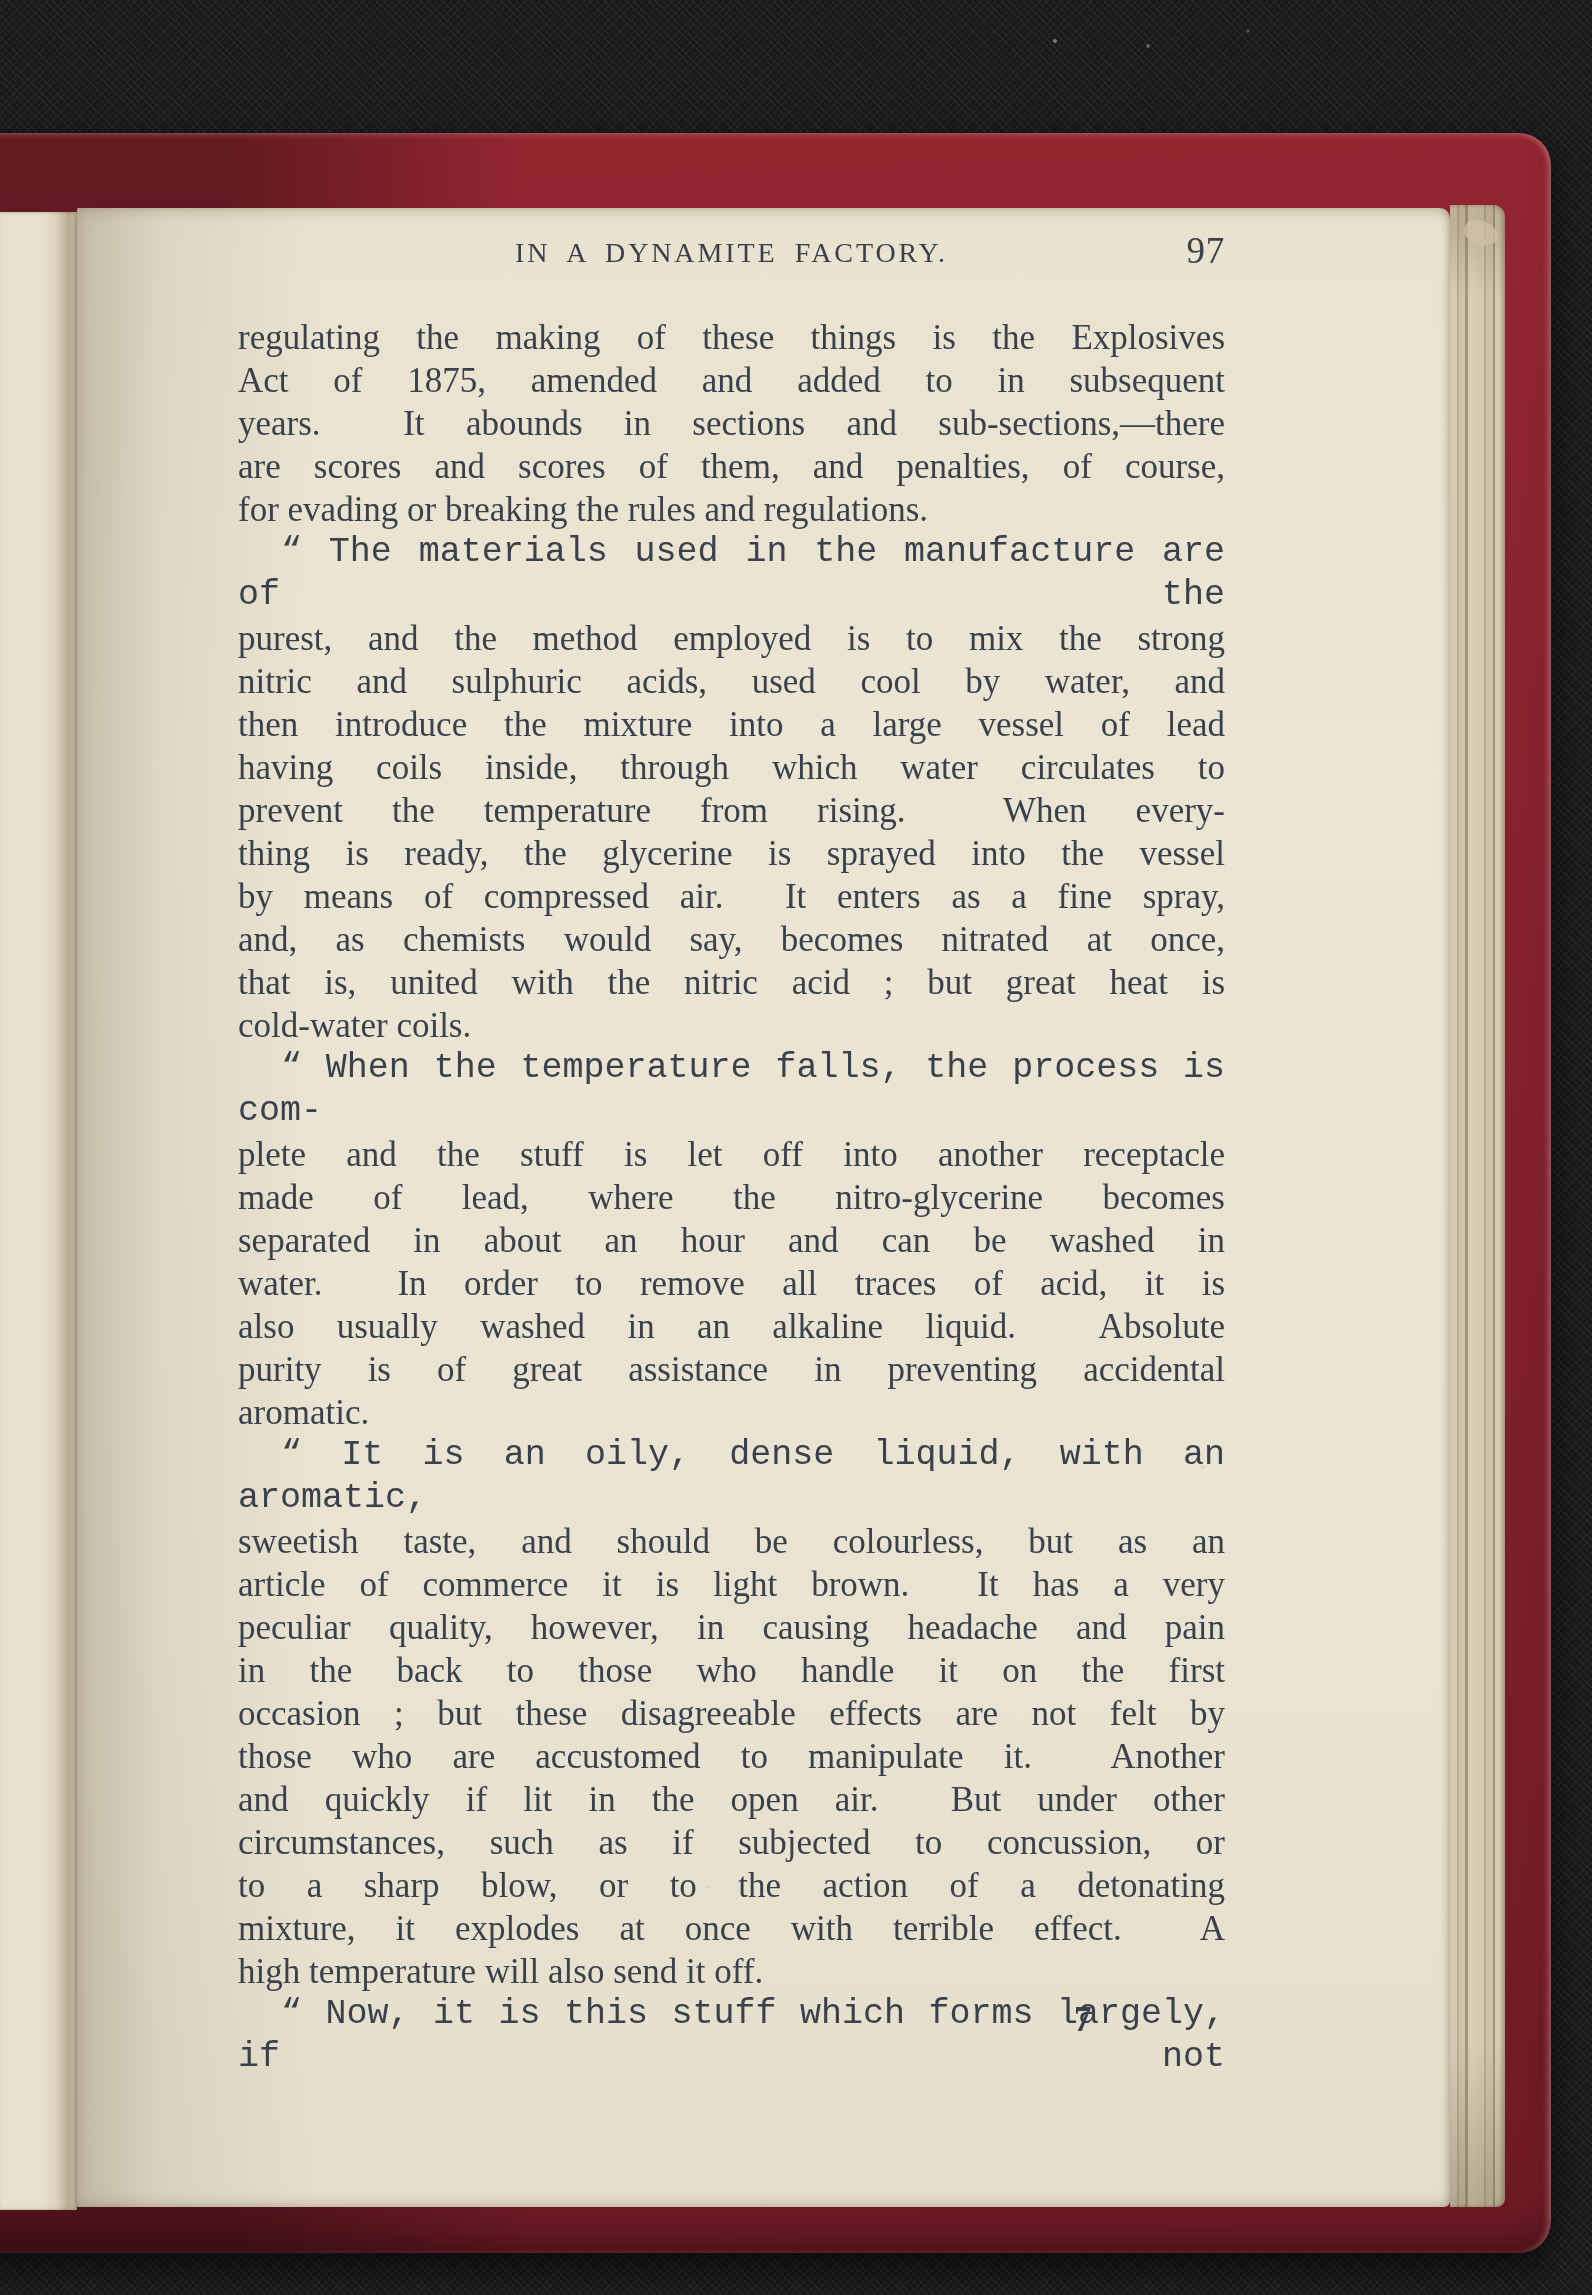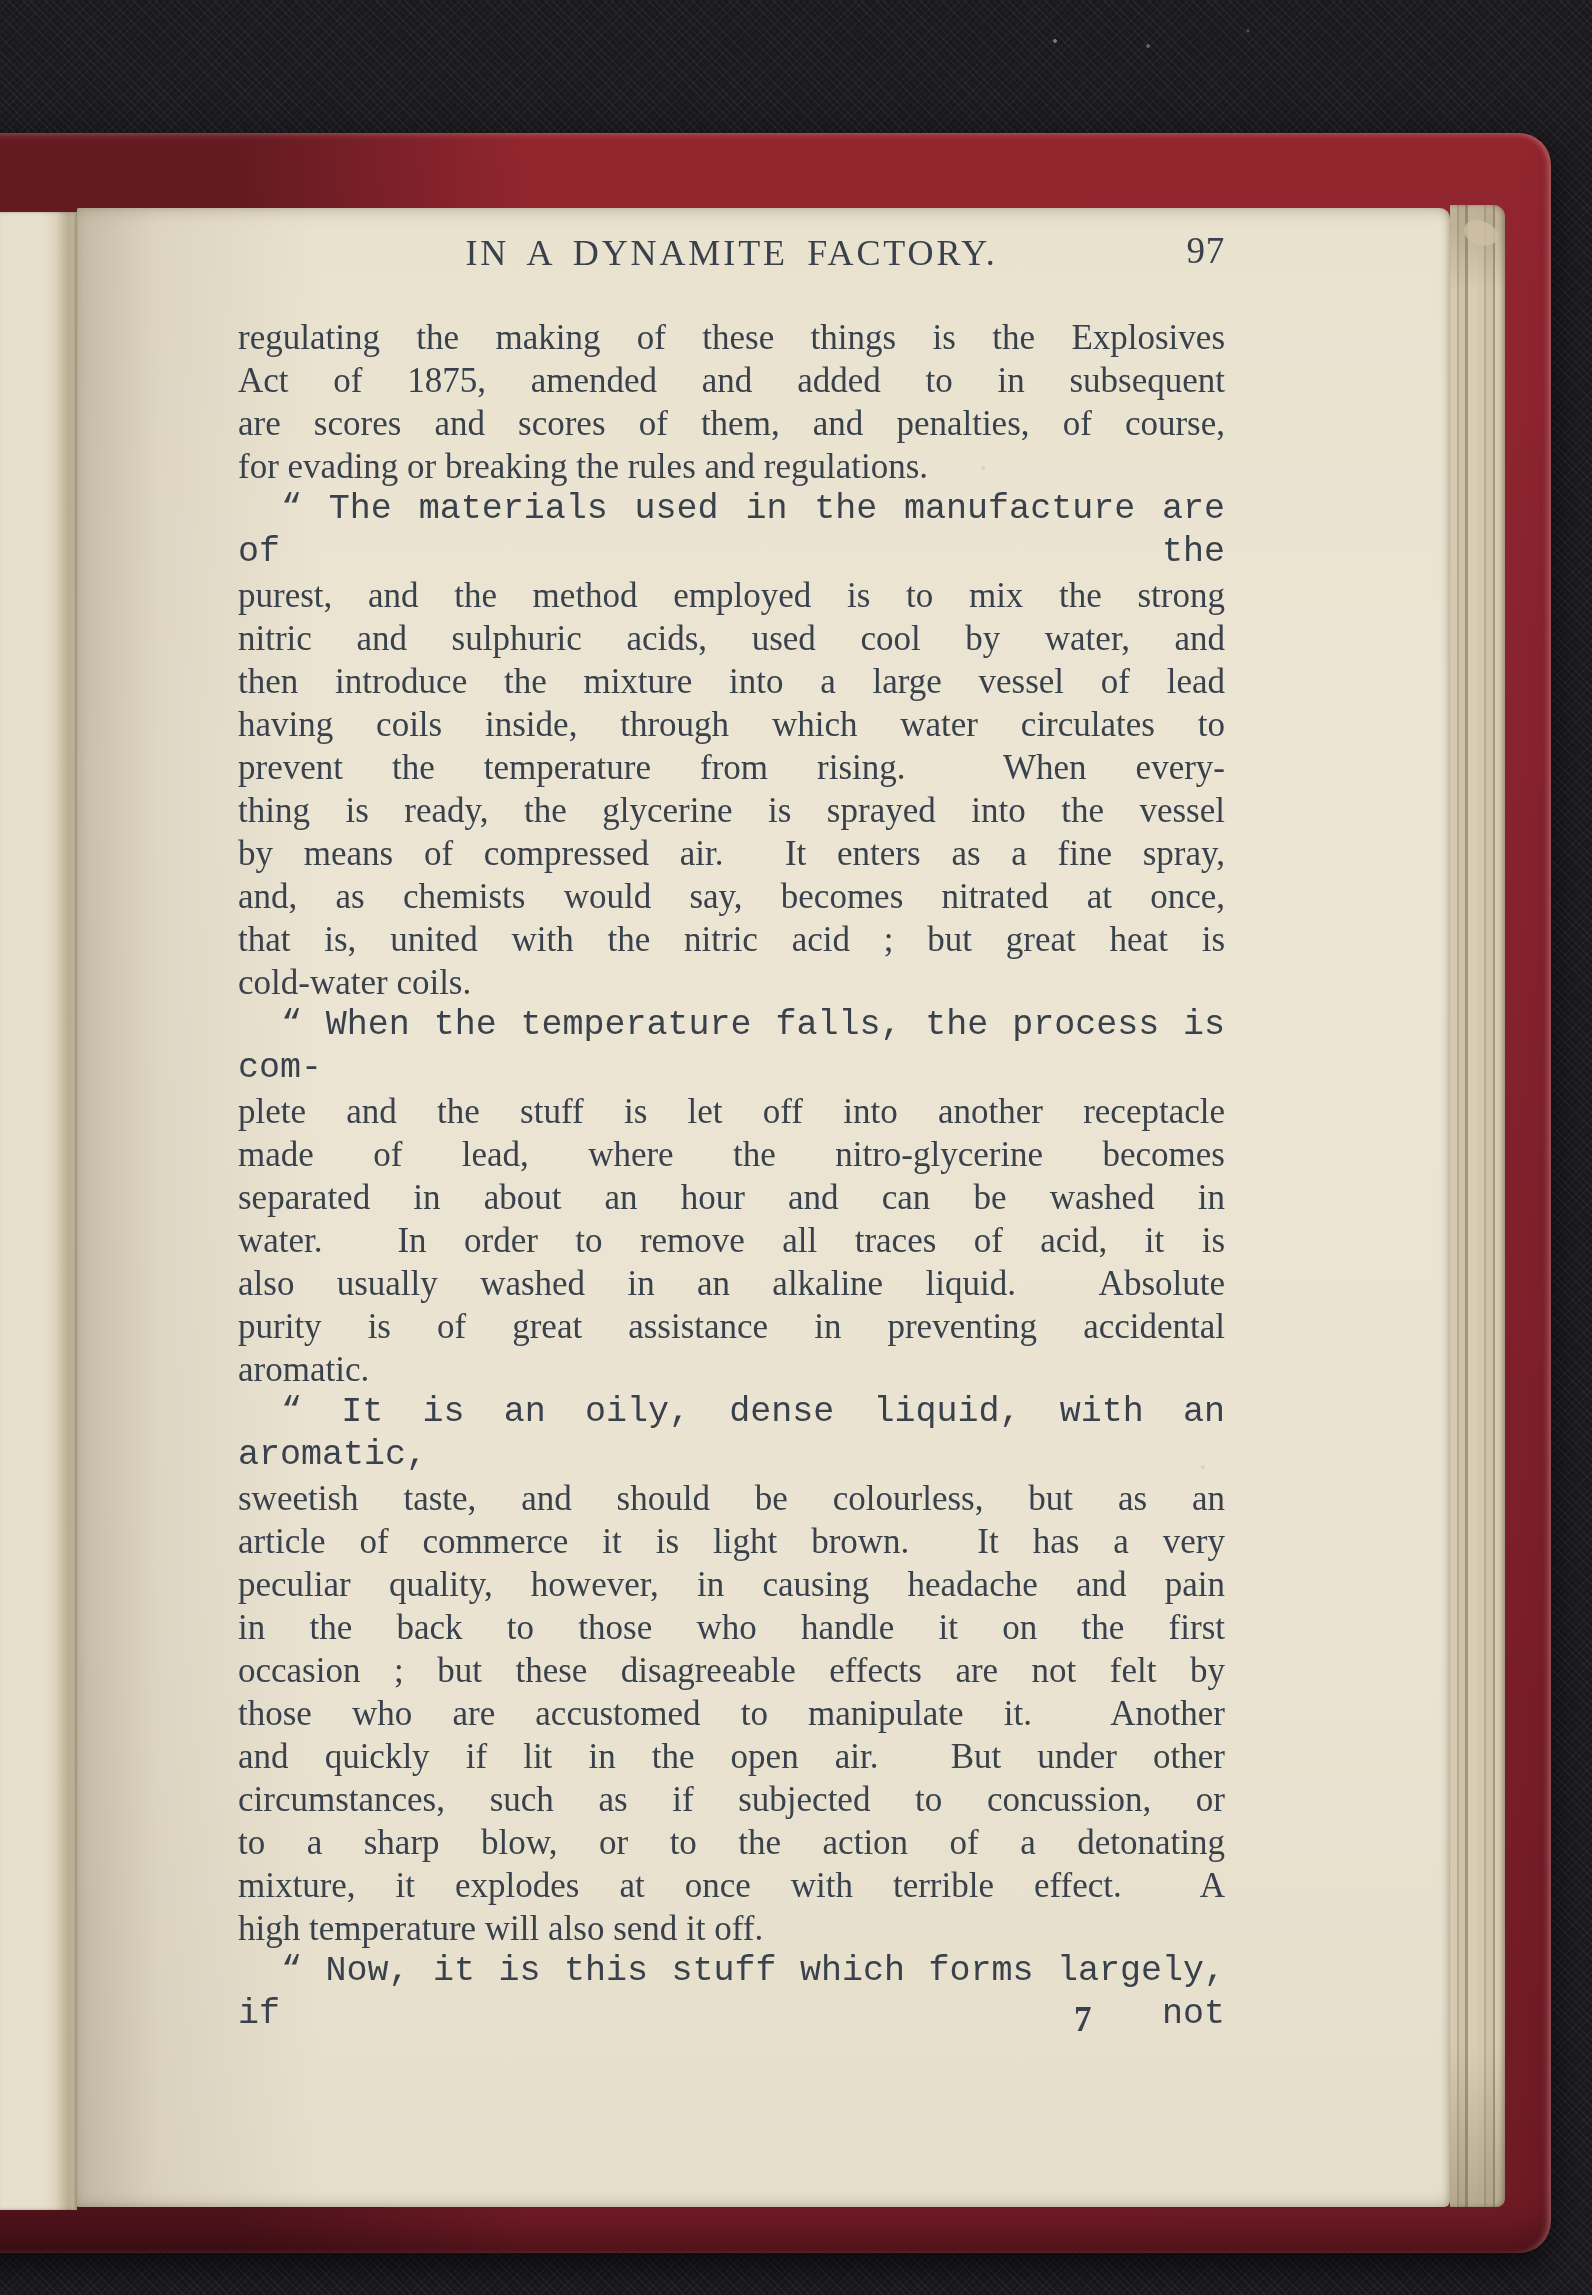--- a/index.html
+++ b/index.html
@@ -121,21 +121,21 @@
   .running-head {
     position: absolute;
     left: 161px;
     top: 28px;
     width: 987px;
     height: 44px;
     text-align: center;
     color: var(--ink, #39424c);
   }
   .head-title {
-    font-size: 36px;
+    font-size: 28px;
     letter-spacing: 2.9px;
     word-spacing: 7.4px;
     line-height: 34px;
   }
   .page-number {
     position: absolute;
     right: 0;
     top: -7.4px;
     font-size: 37px;
     letter-spacing: 0.7px;
@@ -186,20 +186,21 @@
 
     <div class="running-head">
       <span class="head-title">IN A DYNAMITE FACTORY.</span>
       <span class="page-number">97</span>
     </div>
 
     <div class="text-block">
       <span class="sig">7</span>
     <div class="line">regulating the making of these things is the Explosives</div>
         <div class="line">Act of 1875, amended and added to in subsequent</div>
+        <div class="line">years.  It abounds in sections and sub-sections,—there</div>
         <div class="line">are scores and scores of them, and penalties, of course,</div>
         <div class="line para-end">for evading or breaking the rules and regulations.</div>
         <div class="line indent">“ The materials used in the manufacture are of the</div>
         <div class="line">purest, and the method employed is to mix the strong</div>
         <div class="line">nitric and sulphuric acids, used cool by water, and</div>
         <div class="line">then introduce the mixture into a large vessel of lead</div>
         <div class="line">having coils inside, through which water circulates to</div>
         <div class="line">prevent the temperature from rising.  When every-</div>
         <div class="line">thing is ready, the glycerine is sprayed into the vessel</div>
         <div class="line">by means of compressed air.  It enters as a fine spray,</div>

